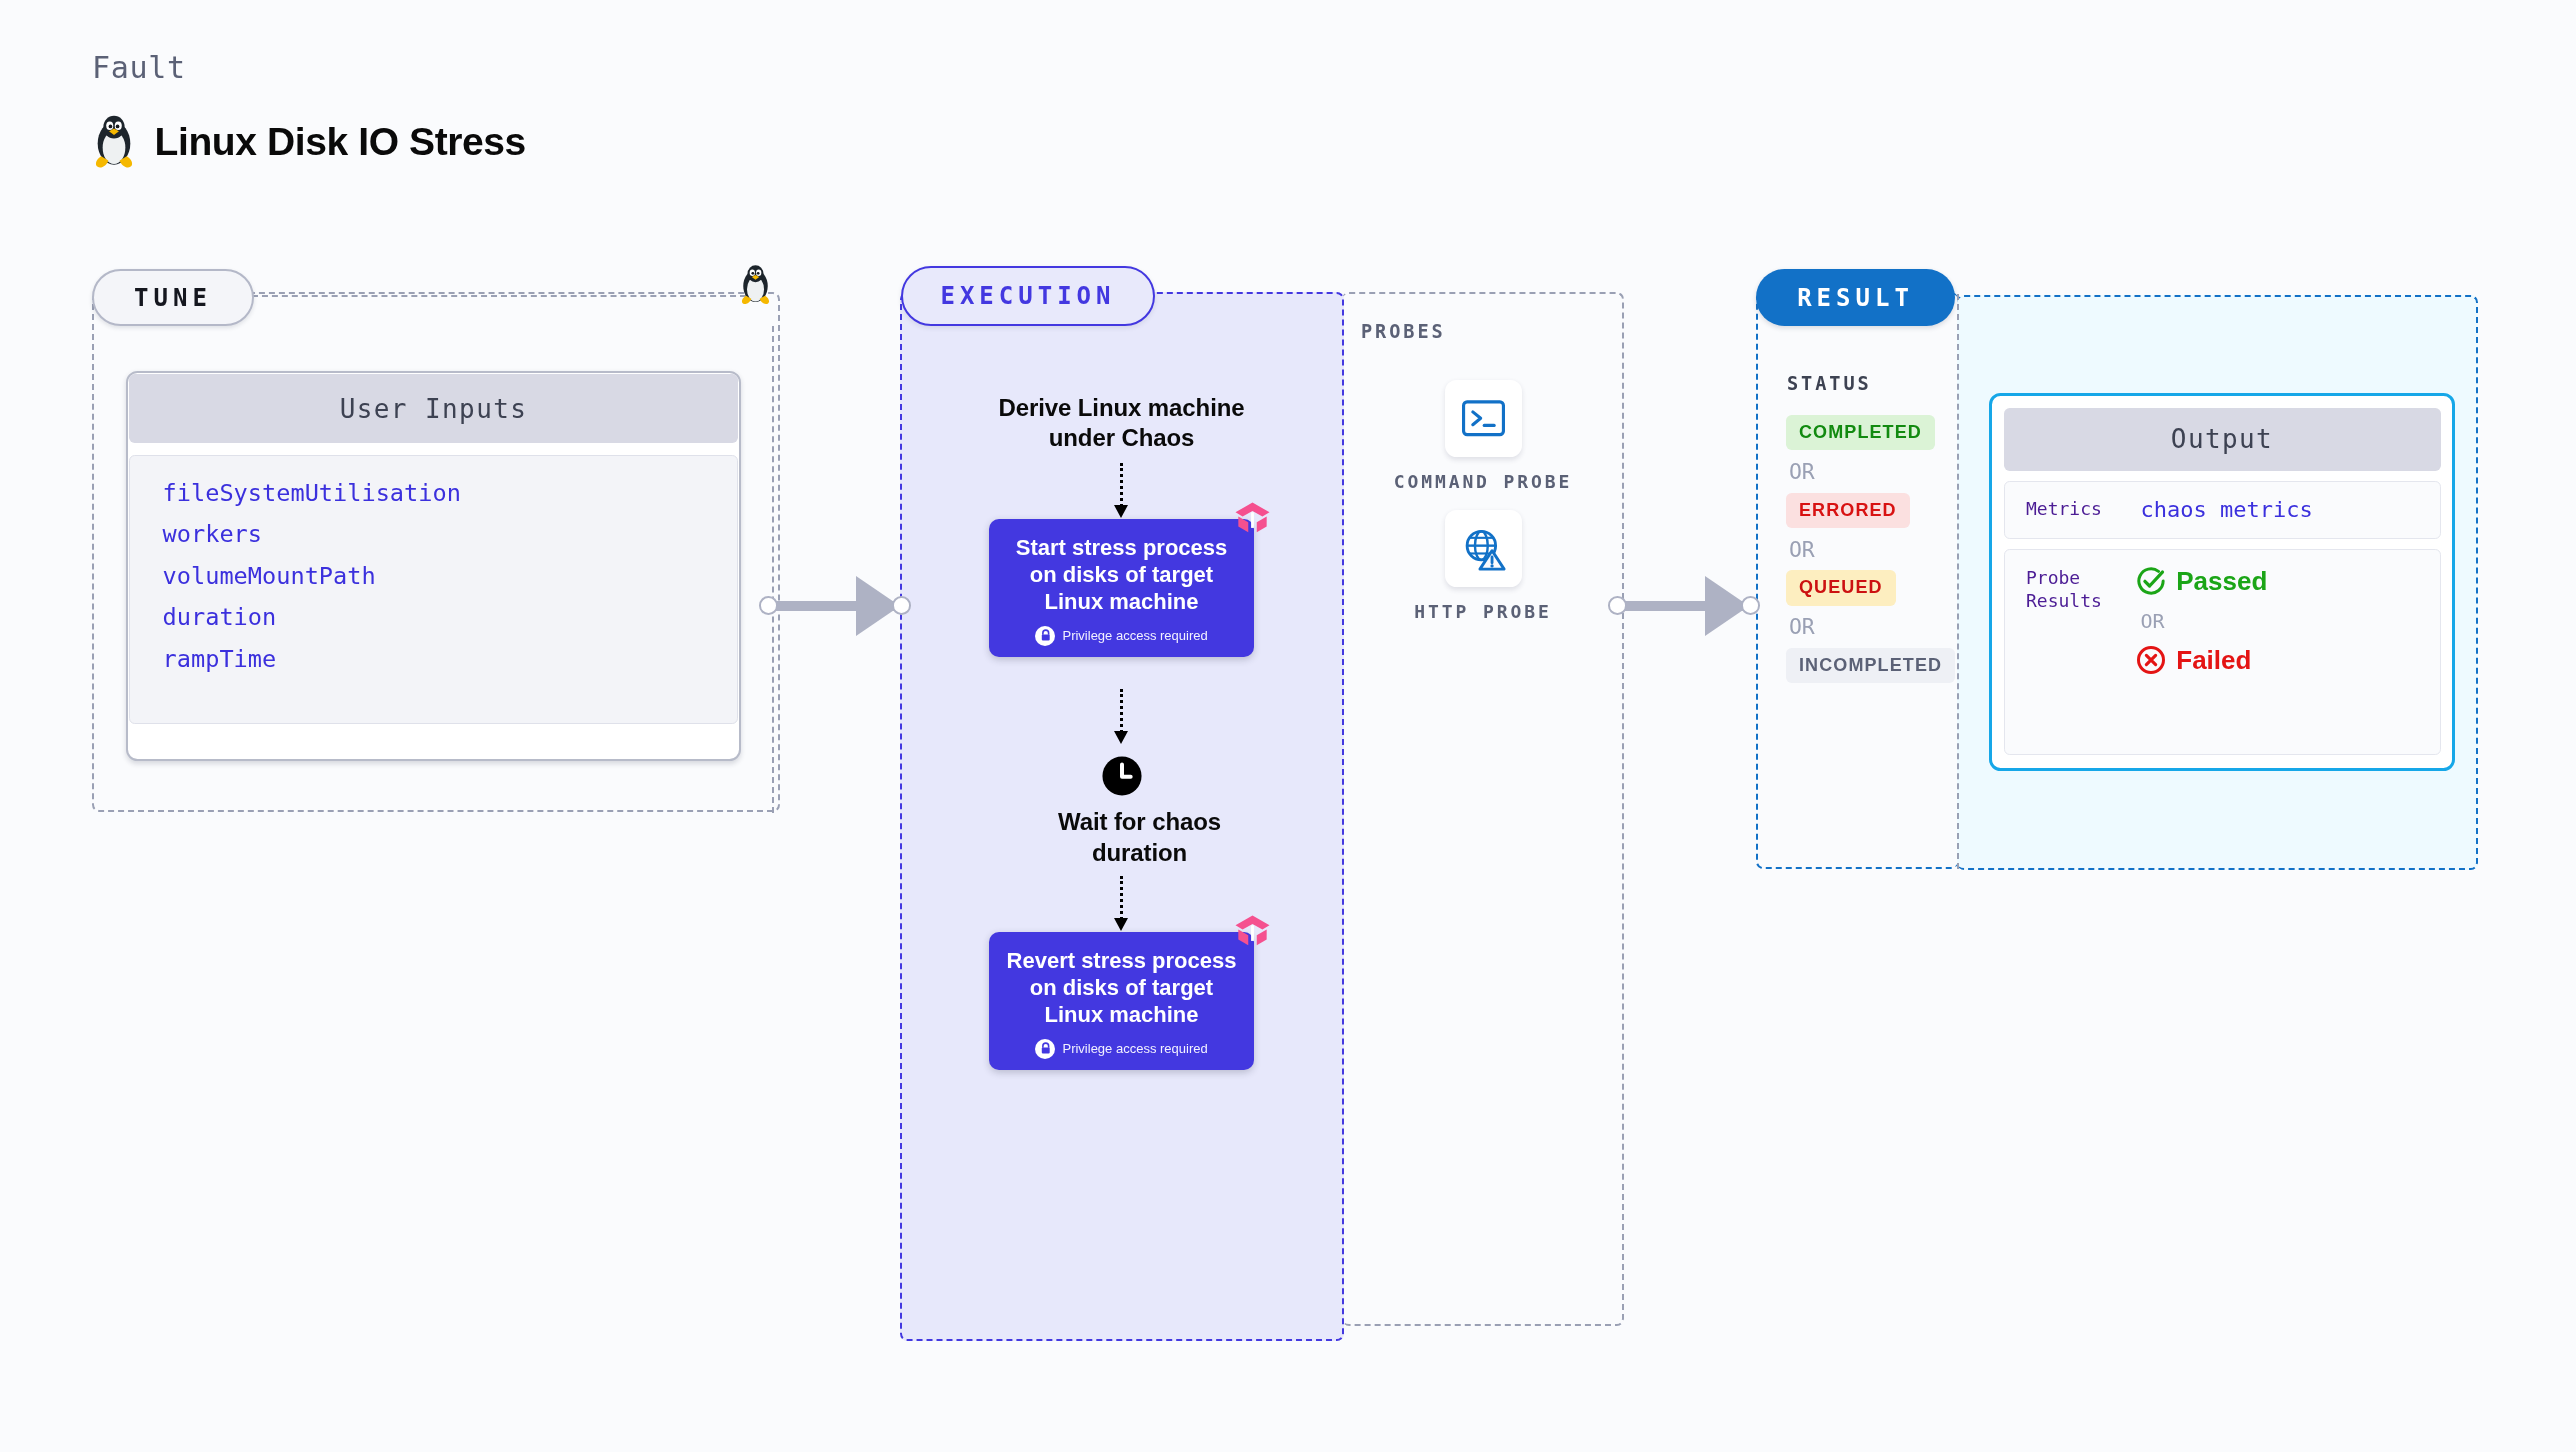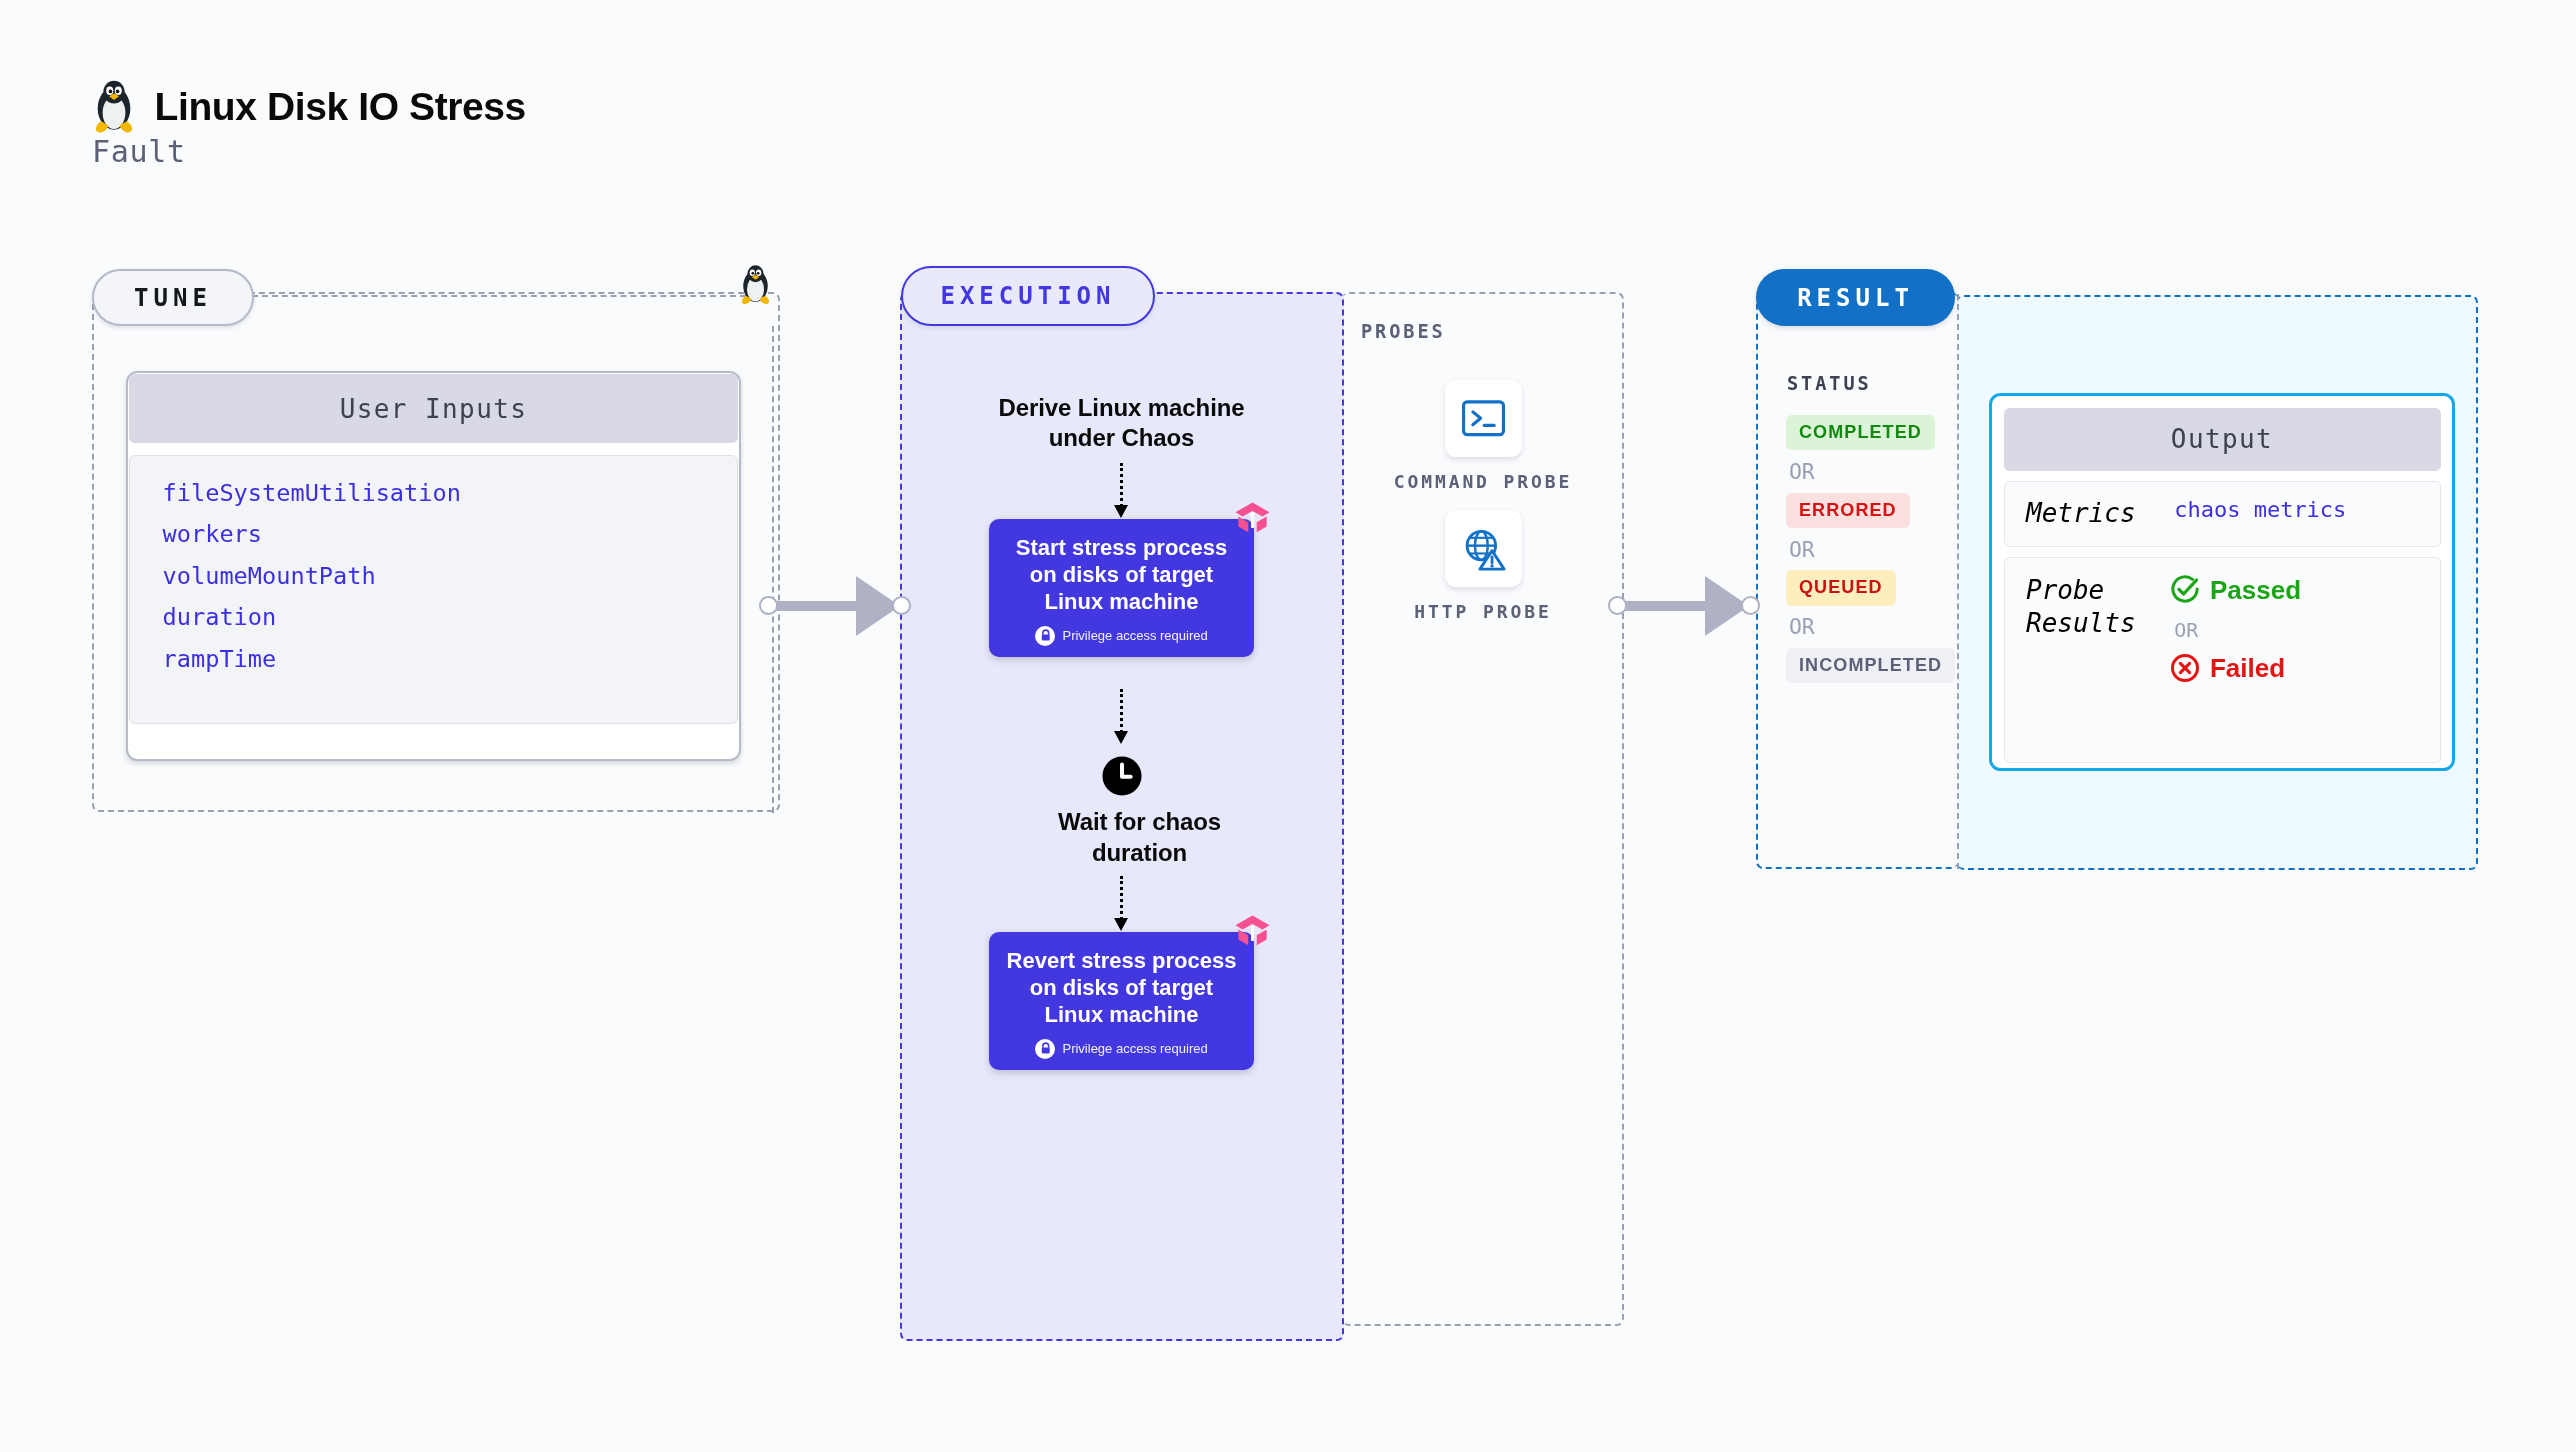--- a/index.html
+++ b/index.html
@@ -213,22 +213,22 @@
     height:63px; background:#d8d9e4; border-radius:5.7px;
     display:flex; align-items:center; justify-content:center;
     font-family:"DejaVu Sans Mono", monospace; font-size:26px;
     color:#3d4252; letter-spacing:1.4px;
   }
   .output-row {
     margin-top:10px; background:#fafbfd; border:1.4px solid #e4e6ee;
     border-radius:5.7px; display:flex; padding:15.8px 0 15.8px 21.5px; gap:18.6px;
   }
   .output-key {
-    font-family:"DejaVu Sans Mono", monospace; font-size:26px; color:#000000;
-    line-height:1.28; white-space:pre-line;font-style:italic;
+    font-family:"DejaVu Sans Mono", monospace; font-size:18px; color:#4c1d95;
+    line-height:1.28; white-space:pre-line;
   }
   .output-val-metrics {
     font-family:"DejaVu Sans Mono", monospace; font-size:22px; color:#3b30dd;
     white-space:nowrap; padding-left:20px;
   }
   #probe-results-row { margin-top:10px; height:206px; align-items:flex-start; }
   #probe-results-values {
     display:flex; flex-direction:column; align-items:flex-start;
     padding-left:15.8px; gap:1.4px;
   }
@@ -237,38 +237,38 @@
   .pr-failed { font-size:26px; font-weight:bold; color:#e41414; }
   .pr-or {
     font-family:"DejaVu Sans Mono", monospace; font-size:20px;
     color:#9aa0b4; padding:10px 0 10px 4.3px;
   }
 </style>
 </head>
 <body>
 
 <div id="header">
+  <div id="fault-label">Fault</div>
   <div id="title-row">
     <span>
       <svg class="tux" width="44" height="54" viewBox="0 0 62 76">
         <ellipse cx="31" cy="40" rx="23" ry="30" fill="#1d252c"></ellipse>
         <ellipse cx="31" cy="46" rx="16" ry="23" fill="#eef1f2"></ellipse>
         <ellipse cx="31" cy="17" rx="15" ry="16" fill="#1d252c"></ellipse>
         <ellipse cx="25" cy="15" rx="5" ry="6" fill="#ffffff"></ellipse>
         <ellipse cx="37" cy="15" rx="5" ry="6" fill="#ffffff"></ellipse>
         <circle cx="26" cy="16" r="2.6" fill="#14181d"></circle>
         <circle cx="36" cy="16" r="2.6" fill="#14181d"></circle>
         <path d="M24 23 L31 19 L38 23 L31 28 Z" fill="#f5b800"></path>
         <path d="M13 58 C6 62 3 70 8 73 C13 76 21 71 23 64 Z" fill="#f5b800"></path>
         <path d="M49 58 C56 62 59 70 54 73 C49 76 41 71 39 64 Z" fill="#f5b800"></path>
       </svg>
     </span>
     <span id="title-text">Linux Disk IO Stress</span>
   </div>
-  <div id="fault-label">Fault</div>
 </div>
 
 <div class="dashed" id="tune-panel"></div>
 <div class="dashed" id="exec-panel"></div>
 <div class="dashed" id="probes-panel"></div>
 <div class="dashed" id="result-panel"></div>
 <div id="result-panel-inner-divider"></div>
 <div class="dashed" id="output-panel"></div>
 
 <div class="pill" id="tune-pill">TUNE</div>

